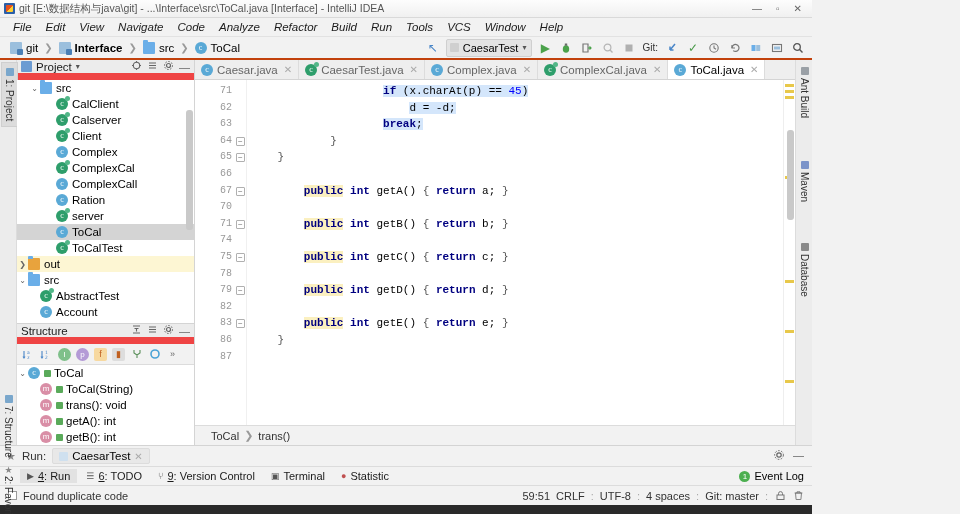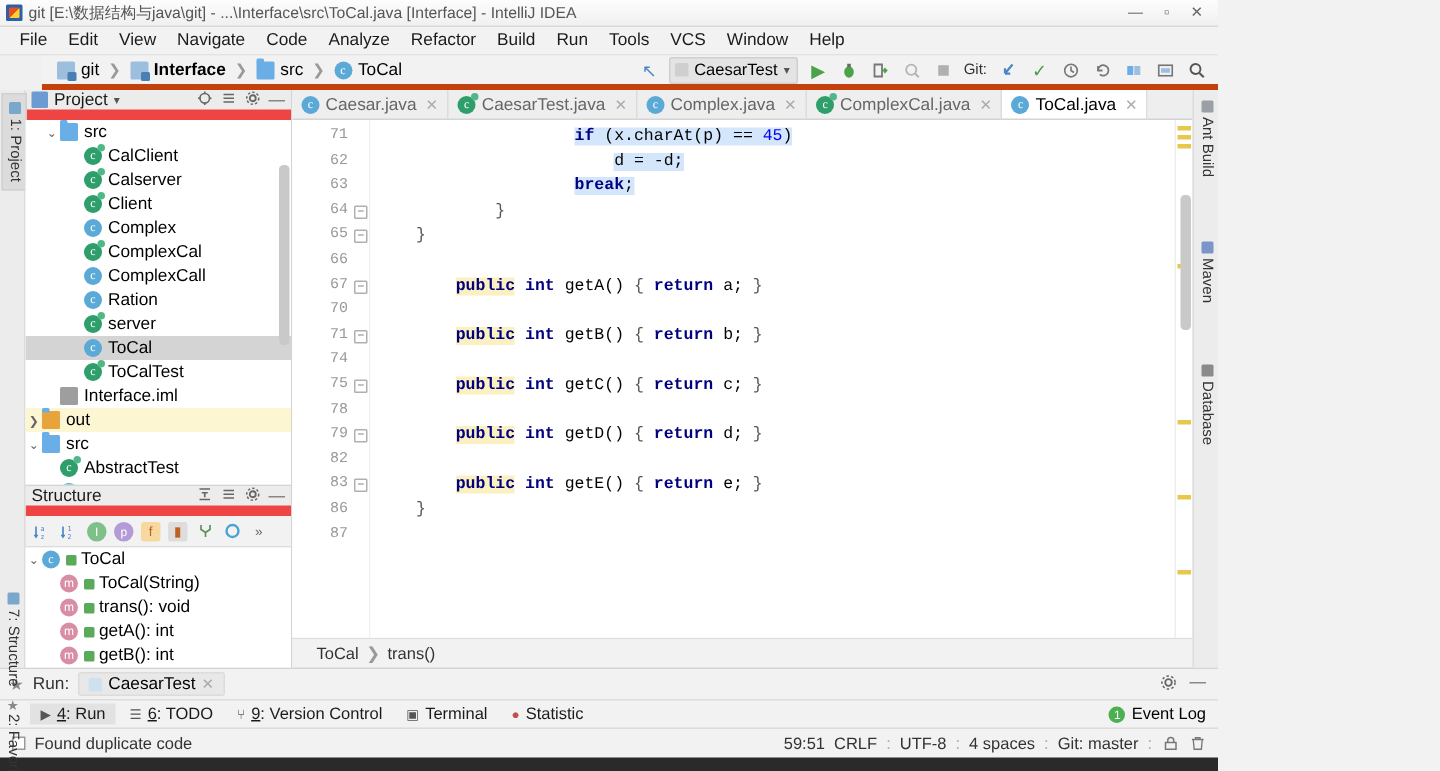--- a/index.html
+++ b/index.html
@@ -27,28 +27,28 @@
     content:""; position:absolute; left:2px; top:2px; width:7px; height:7px;
     background: linear-gradient(135deg,#e8511d 50%, #ffd02e 50%); border-radius:1px;
   }
   .titlebar .tb-title { font-size: 10.5px; color: #555; white-space: nowrap; }
   .win-btns { margin-left: auto; display: flex; gap: 14px; padding-right: 6px; color:#666; }
   .win-btns span { font-size: 10px; line-height: 10px; }
 
   
   .menubar {
     height: 19px; background: #f2f2f2; border-bottom: 1px solid #e2e2e2;
+    display: flex; align-items: center; padding-left: 6px; flex: none; font-style: italic;
+  }
+  .menubar .mi { padding: 2px 7px; font-size: 11.5px; color: #1b1b1b; cursor: default; }
+
+  
+  .navbar {
+    height: 23px; background: #f2f2f2; border-bottom: 2px solid #c2410c;
     display: flex; align-items: center; padding-left: 6px; flex: none;
-  }
-  .menubar .mi { padding: 2px 7px; font-size: 11.5px; color: #1b1b1b; cursor: default; }
-
-  
-  .navbar {
-    height: 23px; background: #f2f2f2; border-bottom: 4px solid #c2410c;
-    display: flex; align-items: center; padding-left: 6px; flex: none; margin-left: 28px;
   }
   .crumb { display: flex; align-items: center; gap: 4px; padding: 1px 4px; font-size: 11.5px; }
   .crumb.bold { font-weight: bold; }
   .crumb-sep { color: #999; margin: 0 2px; font-size: 10px; }
   .ic {
     width: 12px; height: 12px; flex: none; display: inline-block; position: relative;
   }
   .ic-folder { background:#6aaee8; border-radius:1px; }
   .ic-folder:before{content:"";position:absolute;left:0;top:-2px;width:5px;height:3px;background:#6aaee8;border-radius:1px 1px 0 0;}
   .ic-module { background:#9bbfdd; border-radius:1px; }
@@ -429,25 +429,20 @@
           </div>
           <div class="trow indent-2 sel">
             <span class="arrow"></span>
             <span class="ic ic-class">c</span>
             <span>ToCal</span>
           </div>
           <div class="trow indent-2">
             <span class="arrow"></span>
             <span class="ic ic-class green">c</span>
             <span>ToCalTest</span>
-          </div>
-          <div class="trow indent-1">
-            <span class="arrow"></span>
-            <span class="ic ic-iml"></span>
-            <span>Interface.iml</span>
           </div>
           <div class="trow indent-0 hl">
             <span class="arrow">❯</span>
             <span class="ic ic-folder" style="background: rgb(232, 163, 61);"></span>
             <span>out</span>
           </div>
           <div class="trow indent-0">
             <span class="arrow">⌄</span>
             <span class="ic ic-folder"></span>
             <span>src</span>

